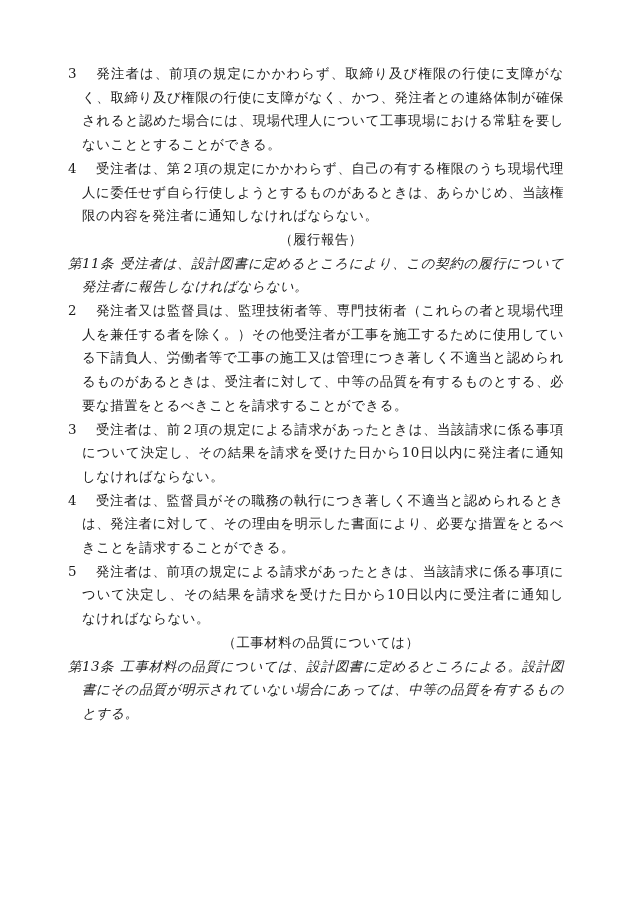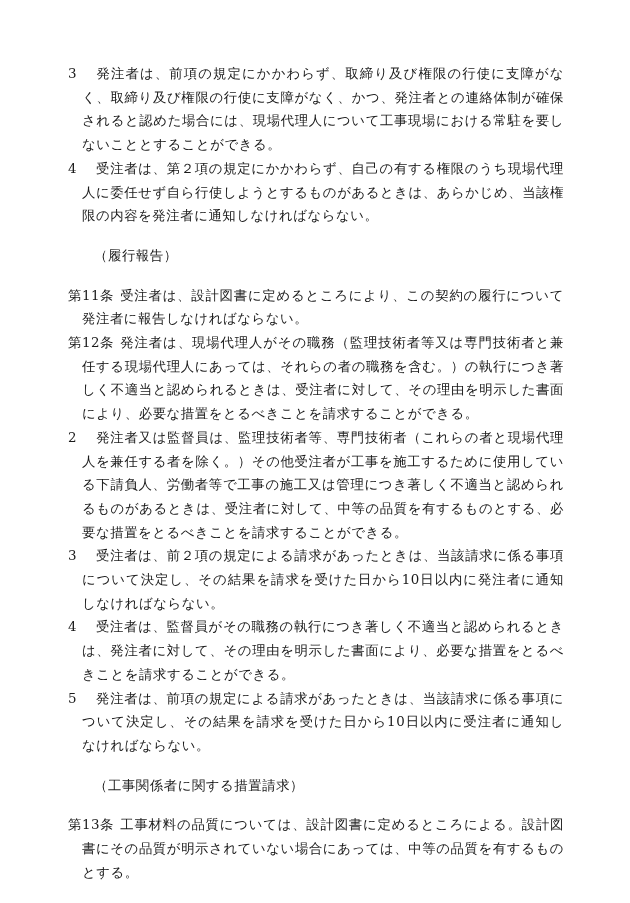--- a/index.html
+++ b/index.html
@@ -4,33 +4,32 @@
 <style>
   html, body { margin: 0; padding: 0; background: #ffffff; }
   body { width: 630px; height: 903px; position: relative; overflow: hidden; }
   .page {
     position: absolute; left: 68px; top: 62px; width: 496px;
     font-family: "DejaVu Serif", "Liberation Serif", serif;
     font-size: 13.4px; line-height: 23.7px; color: #1a1a1a;
     letter-spacing: 0.55px;
   }
   .para { margin: 0; text-indent: -14px; padding-left: 14px; text-align: justify; word-break: break-all; }
-  .article { margin: 0; text-indent: -14px; padding-left: 14px; text-align: justify; word-break: break-all; }
-  .caption { margin: 16px; padding-left: 10px; }
+  .article { margin: 0; text-indent: -14px; padding-left: 14px; text-align: justify; word-break: break-all; font-style: italic; }
+  .caption { margin: 0; padding-left: 10px; text-align: center; }
   .num { display: inline-block; width: 28px; text-indent: 0; }
   .artnum { display: inline-block; width: 52px; text-indent: 0; }
 </style>
 </head>
 <body>
 
 <div class="page">
   <p class="para"><span class="num">3</span><span>発注者は、前項の規定にかかわらず、取締り及び権限の行使に支障がなく、取締り及び権限の行使に支障がなく、かつ、発注者との連絡体制が確保されると認めた場合には、現場代理人について工事現場における常駐を要しないこととすることができる。</span></p>
   <p class="para"><span class="num">4</span><span>受注者は、第２項の規定にかかわらず、自己の有する権限のうち現場代理人に委任せず自ら行使しようとするものがあるときは、あらかじめ、当該権限の内容を発注者に通知しなければならない。</span></p>
   <p class="caption">（履行報告）</p>
   <p class="article"><span class="artnum">第11条</span><span>受注者は、設計図書に定めるところにより、この契約の履行について発注者に報告しなければならない。</span></p>
-  <p class="article"><span class="artnum">第12条</span><span>発注者は、現場代理人がその職務（監理技術者等又は専門技術者と兼任する現場代理人にあっては、それらの者の職務を含む。）の執行につき著しく不適当と認められるときは、受注者に対して、その理由を明示した書面により、必要な措置をとるべきことを請求することができる。</span></p>
   <p class="para"><span class="num">2</span><span>発注者又は監督員は、監理技術者等、専門技術者（これらの者と現場代理人を兼任する者を除く。）その他受注者が工事を施工するために使用している下請負人、労働者等で工事の施工又は管理につき著しく不適当と認められるものがあるときは、受注者に対して、中等の品質を有するものとする、必要な措置をとるべきことを請求することができる。</span></p>
   <p class="para"><span class="num">3</span><span>受注者は、前２項の規定による請求があったときは、当該請求に係る事項について決定し、その結果を請求を受けた日から10日以内に発注者に通知しなければならない。</span></p>
   <p class="para"><span class="num">4</span><span>受注者は、監督員がその職務の執行につき著しく不適当と認められるときは、発注者に対して、その理由を明示した書面により、必要な措置をとるべきことを請求することができる。</span></p>
   <p class="para"><span class="num">5</span><span>発注者は、前項の規定による請求があったときは、当該請求に係る事項について決定し、その結果を請求を受けた日から10日以内に受注者に通知しなければならない。</span></p>
-  <p class="caption">（工事関係者に関する措置請求）</p>
+  <p class="caption">（工事材料の品質については）</p>
   <p class="article"><span class="artnum">第13条</span><span>工事材料の品質については、設計図書に定めるところによる。設計図書にその品質が明示されていない場合にあっては、中等の品質を有するものとする。</span></p>
 </div>
 
 </body></html>

